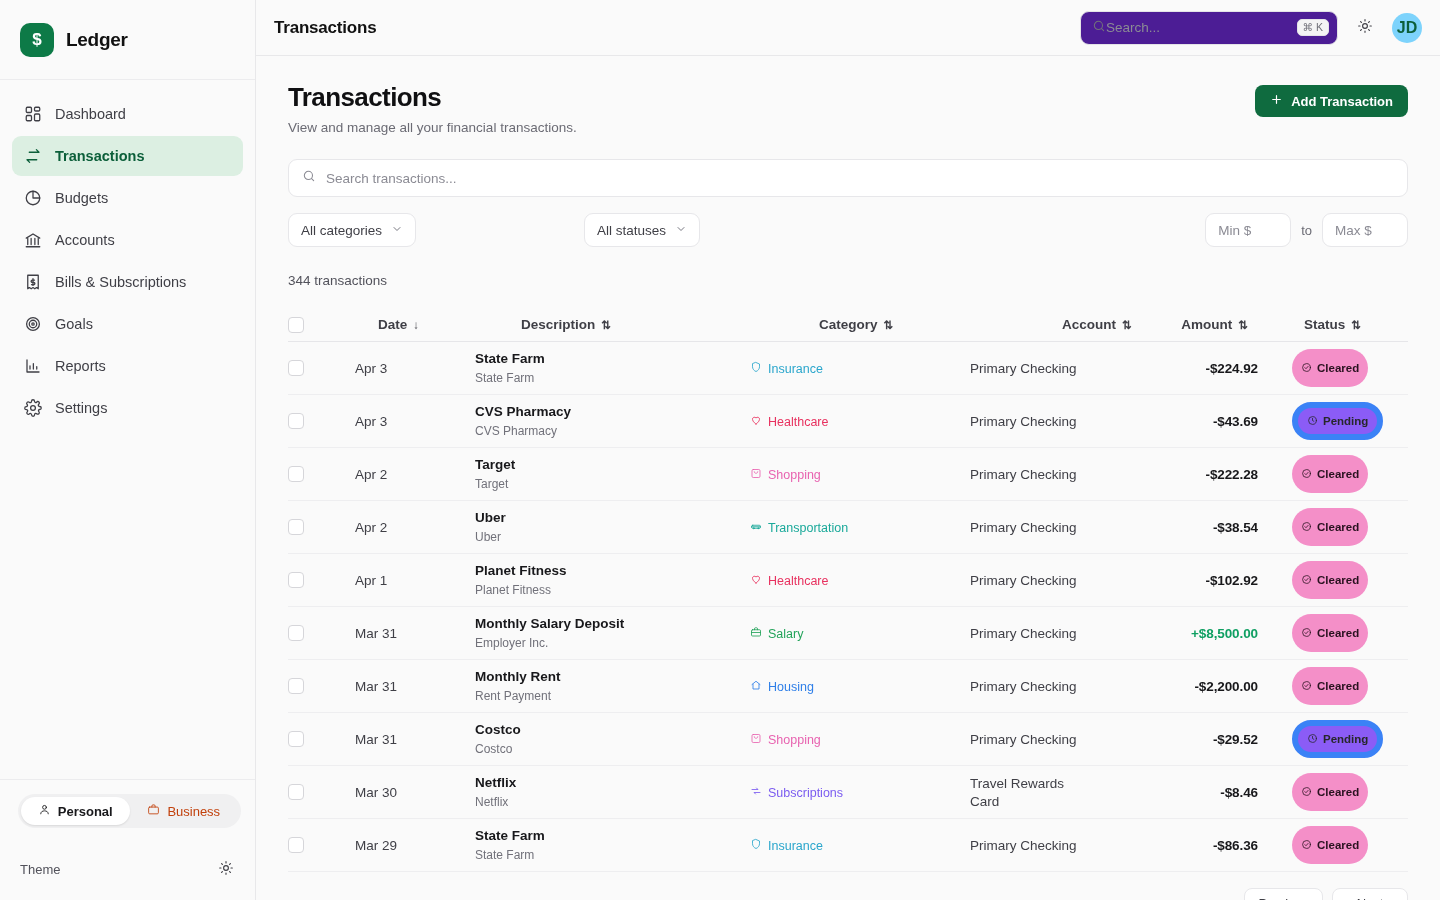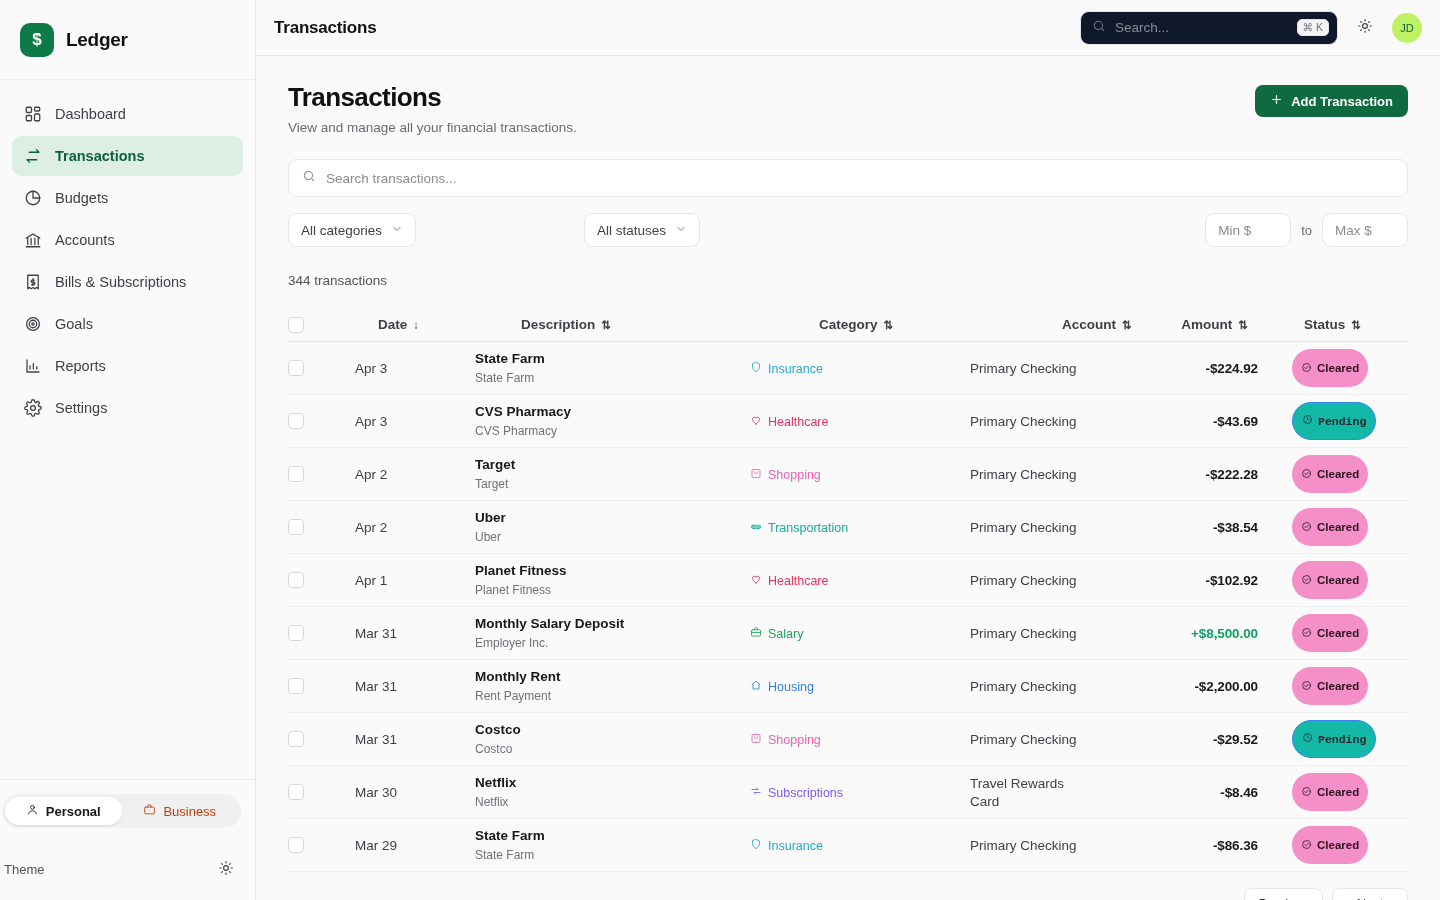--- a/index.html
+++ b/index.html
@@ -41,21 +41,21 @@
   .nav-item {
     display: flex; align-items: center; gap: 13px;
     height: 40px; padding: 0 12px; border-radius: 9px;
     font-size: 14.5px; color: #3f3f46; cursor: pointer;
     text-decoration: none;
   }
   .nav-item.active { background: #dcefe2; color: #0c5f3a; font-weight: 600; }
   .nav-item .ic { width: 18px; height: 18px; display: flex; align-items: center; justify-content: center; flex: 0 0 18px; }
   .nav-item svg { width: 18px; height: 18px; stroke: currentColor; fill: none; stroke-width: 1.7; stroke-linecap: round; stroke-linejoin: round; }
 
-  .sidebar-bottom { margin-top: auto; border-top: 1px solid #ececee; padding: 14px 14px 0 2px; }
+  .sidebar-bottom { margin-top: auto; border-top: 1px solid #ececee; padding: 14px 14px 0 18px; }
   .segmented {
     display: flex; background: #f0f0f1; border-radius: 999px; padding: 3px;
     height: 34px; align-items: center;
   }
   .seg {
     flex: 1; display: flex; align-items: center; justify-content: center; gap: 7px;
     height: 28px; border-radius: 999px; font-size: 13px; color: #c2410c; cursor: pointer;
   }
   .seg.active { background: #ffffff; color: #18181b; font-weight: 600; box-shadow: 0 1px 2px rgba(0,0,0,.10); }
   .seg svg { width: 13px; height: 13px; stroke: currentColor; fill: none; stroke-width: 1.6; stroke-linecap: round; stroke-linejoin: round; }
@@ -79,31 +79,31 @@
     background: #fafafa;
     border-bottom: 1px solid #e8e8ea;
     display: flex; align-items: center; justify-content: space-between;
     padding: 0 18px 0 18px;
   }
   .topbar-title { font-size: 17px; font-weight: 700; letter-spacing: -.2px; color: #111; }
   .topbar-right { display: flex; align-items: center; gap: 14px; }
 
   .search-box {
     width: 258px; height: 34px; border: 1px solid #e4e4e7; border-radius: 9px;
-    background: #0f172a; display: flex; align-items: center; gap: 9px; padding: 0 8px 0 11px;
+    background: #4c1d95; display: flex; align-items: center; padding: 0 8px 0 11px;
   }
   .search-box svg { width: 14px; height: 14px; stroke: #71717a; fill: none; stroke-width: 1.8; stroke-linecap: round; }
   .search-box .ph { flex: 1; font-size: 13.5px; color: #8b8b94; }
   .kbd {
     font-size: 10.5px; color: #71717a; background: #f4f4f5; border: 1px solid #e4e4e7;
     border-radius: 5px; padding: 2px 5px; line-height: 1;
   }
   .avatar {
-    width: 30px; height: 30px; border-radius: 50%; background: #bef264;
-    color: #0c5f3a; font-size: 11px; font-weight: 400;
+    width: 30px; height: 30px; border-radius: 50%; background: #7dd3fc;
+    color: #0c5f3a; font-size: 16px; font-weight: 700;
     display: flex; align-items: center; justify-content: center; cursor: pointer;
   }
 
   .content { flex: 1 1 auto; overflow: hidden; padding: 26px 32px 0 32px; }
 
   .page-head { display: flex; align-items: flex-start; justify-content: space-between; }
   .page-title { font-size: 26px; font-weight: 700; letter-spacing: -.6px; color: #101012; }
   .page-sub { font-size: 13.5px; color: #6b6b74; margin-top: 7px; }
   .btn-primary {
     display: flex; align-items: center; gap: 8px;
@@ -181,21 +181,21 @@
   .cell-amt { font-size: 13.5px; font-weight: 700; color: #18181b; letter-spacing: -.1px; }
   .cell-amt.pos { color: #0f9f62; }
 
   .badge {
     display: inline-flex; align-items: center; gap: 5px;
     height: 38px; padding: 0 9px; border-radius: 999px;
     font-size: 11.5px; font-weight: 600; white-space: nowrap;
   }
   .badge svg { width: 11px; height: 11px; stroke: currentColor; fill: none; stroke-width: 1.7; stroke-linecap: round; stroke-linejoin: round; }
   .badge.cleared { background: #f48fc8; color: #2a1220; }
-  .badge.pending { background: #14b8a6; border: 1px solid #3b82f6; color: #27272a; font-family: Liberation Mono, monospace; }
+  .badge.pending { background: #8b5cf6; border: 6px solid #3b82f6; color: #27272a; }
 
   .pager { display: flex; justify-content: flex-end; gap: 9px; margin-top: 16px; }
   .pager-btn {
     height: 31px; min-width: 76px; padding: 0 13px;
     border: 1px solid #e7e7ea; border-radius: 8px; background: #fff;
     font-size: 13px; color: #3f3f46; cursor: pointer; font-family: inherit;
     display: flex; align-items: center; justify-content: center;
   }
 </style>
 </head>

